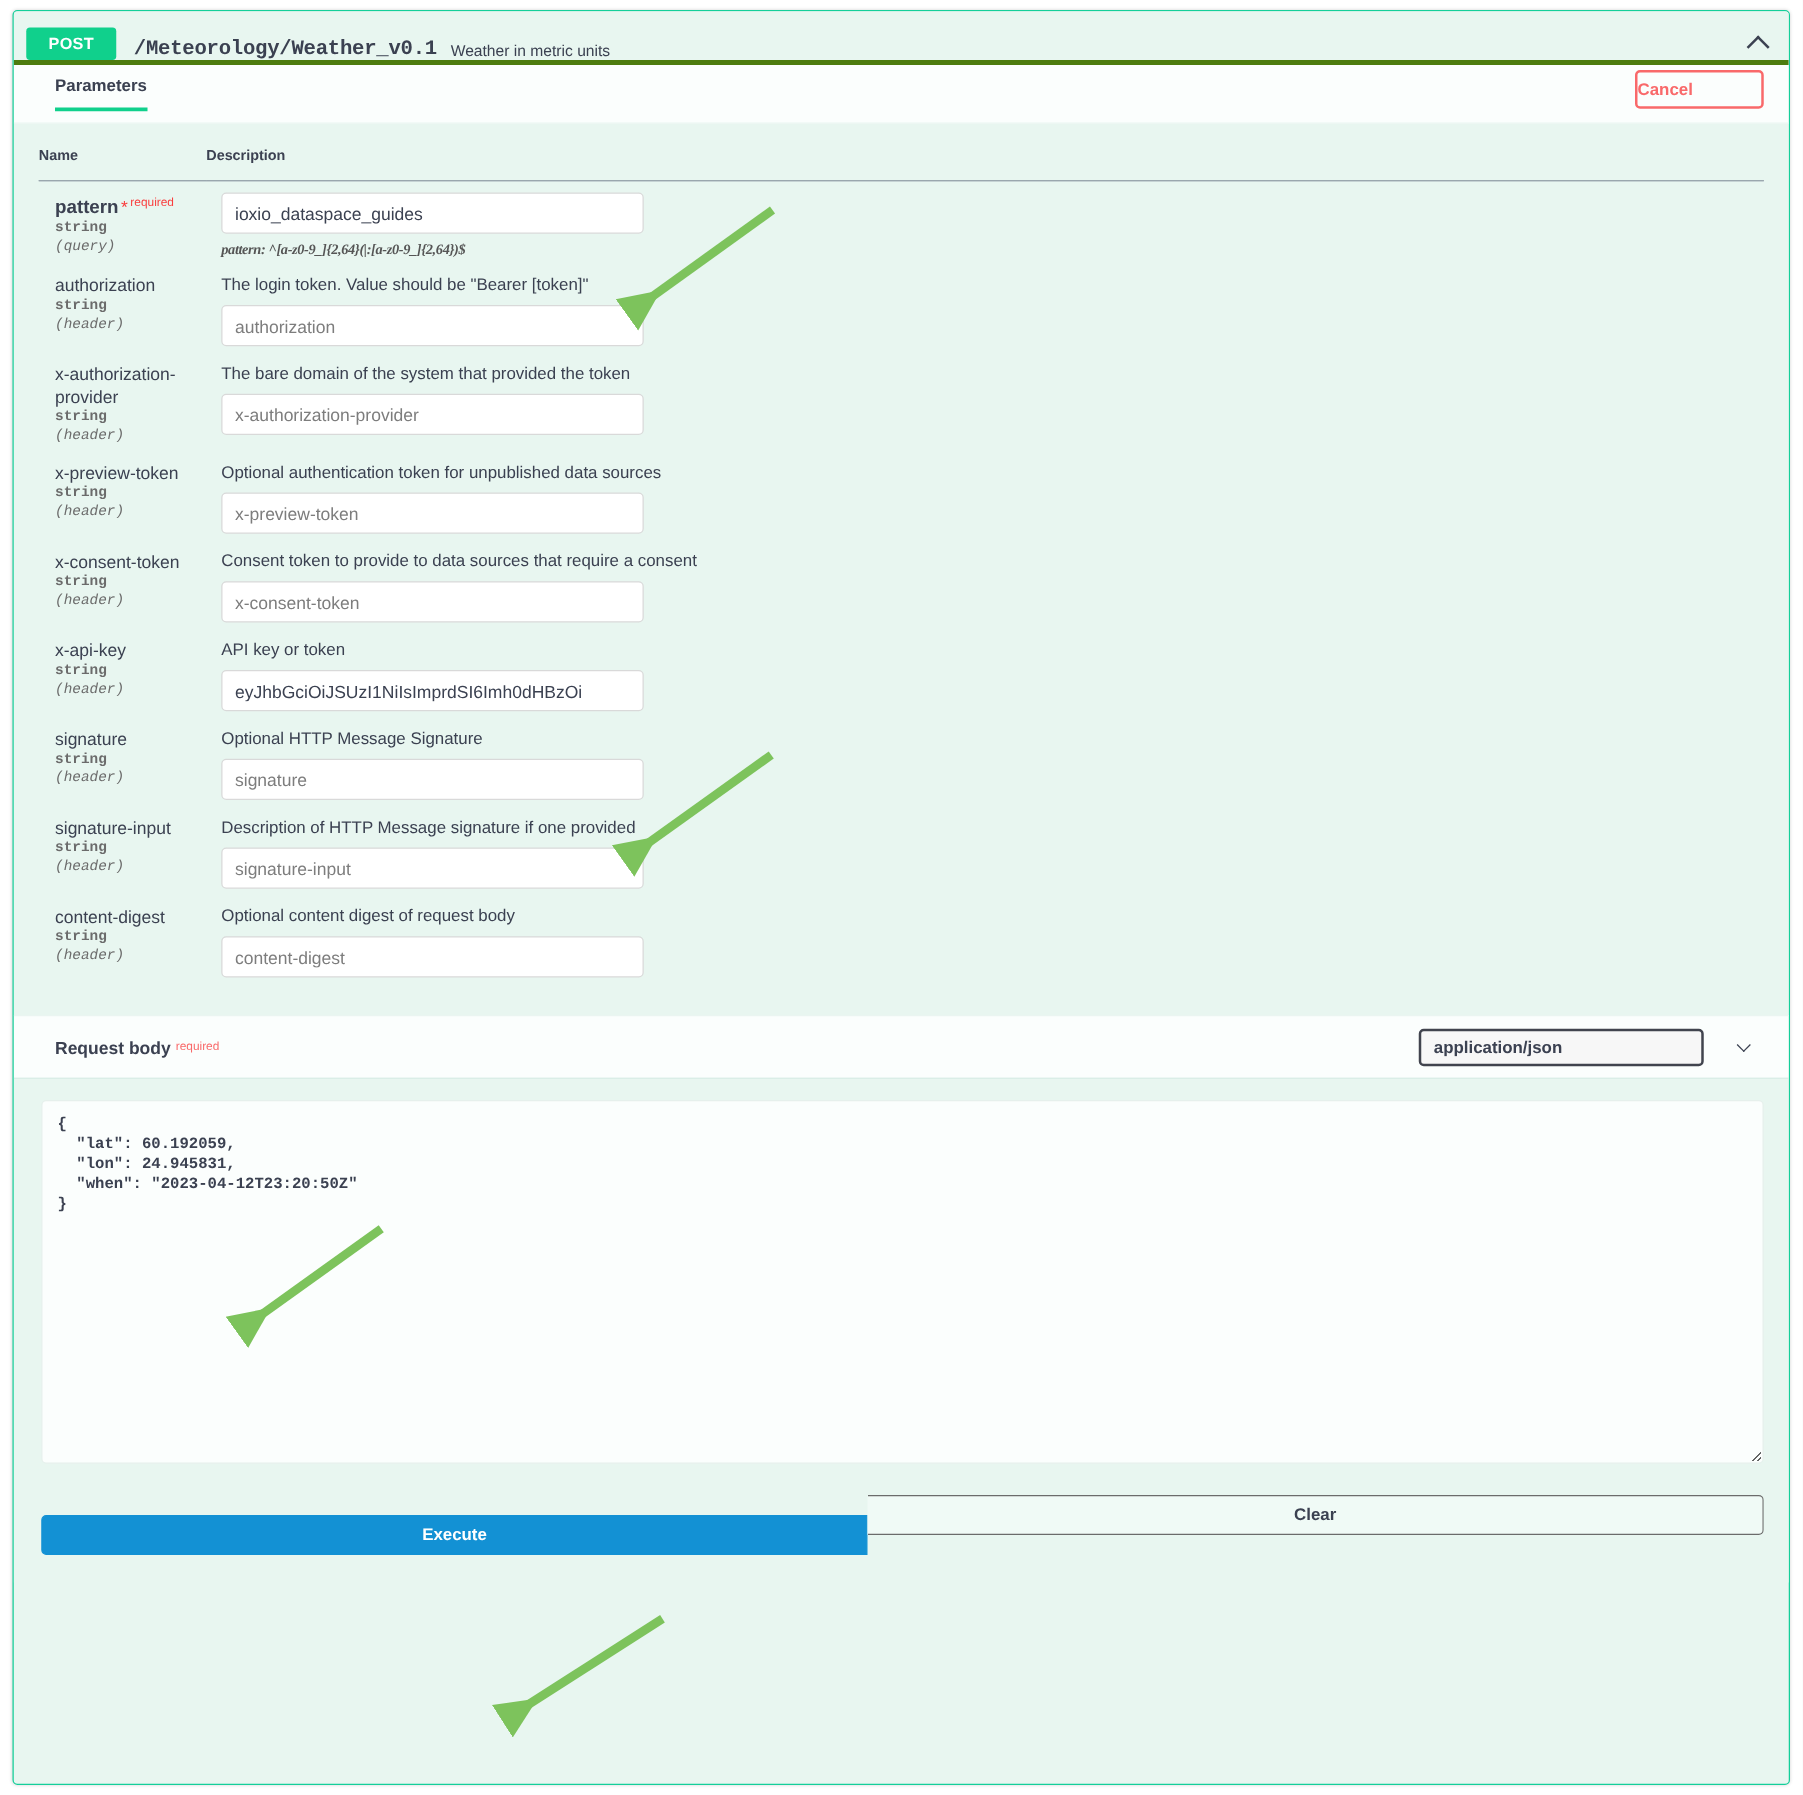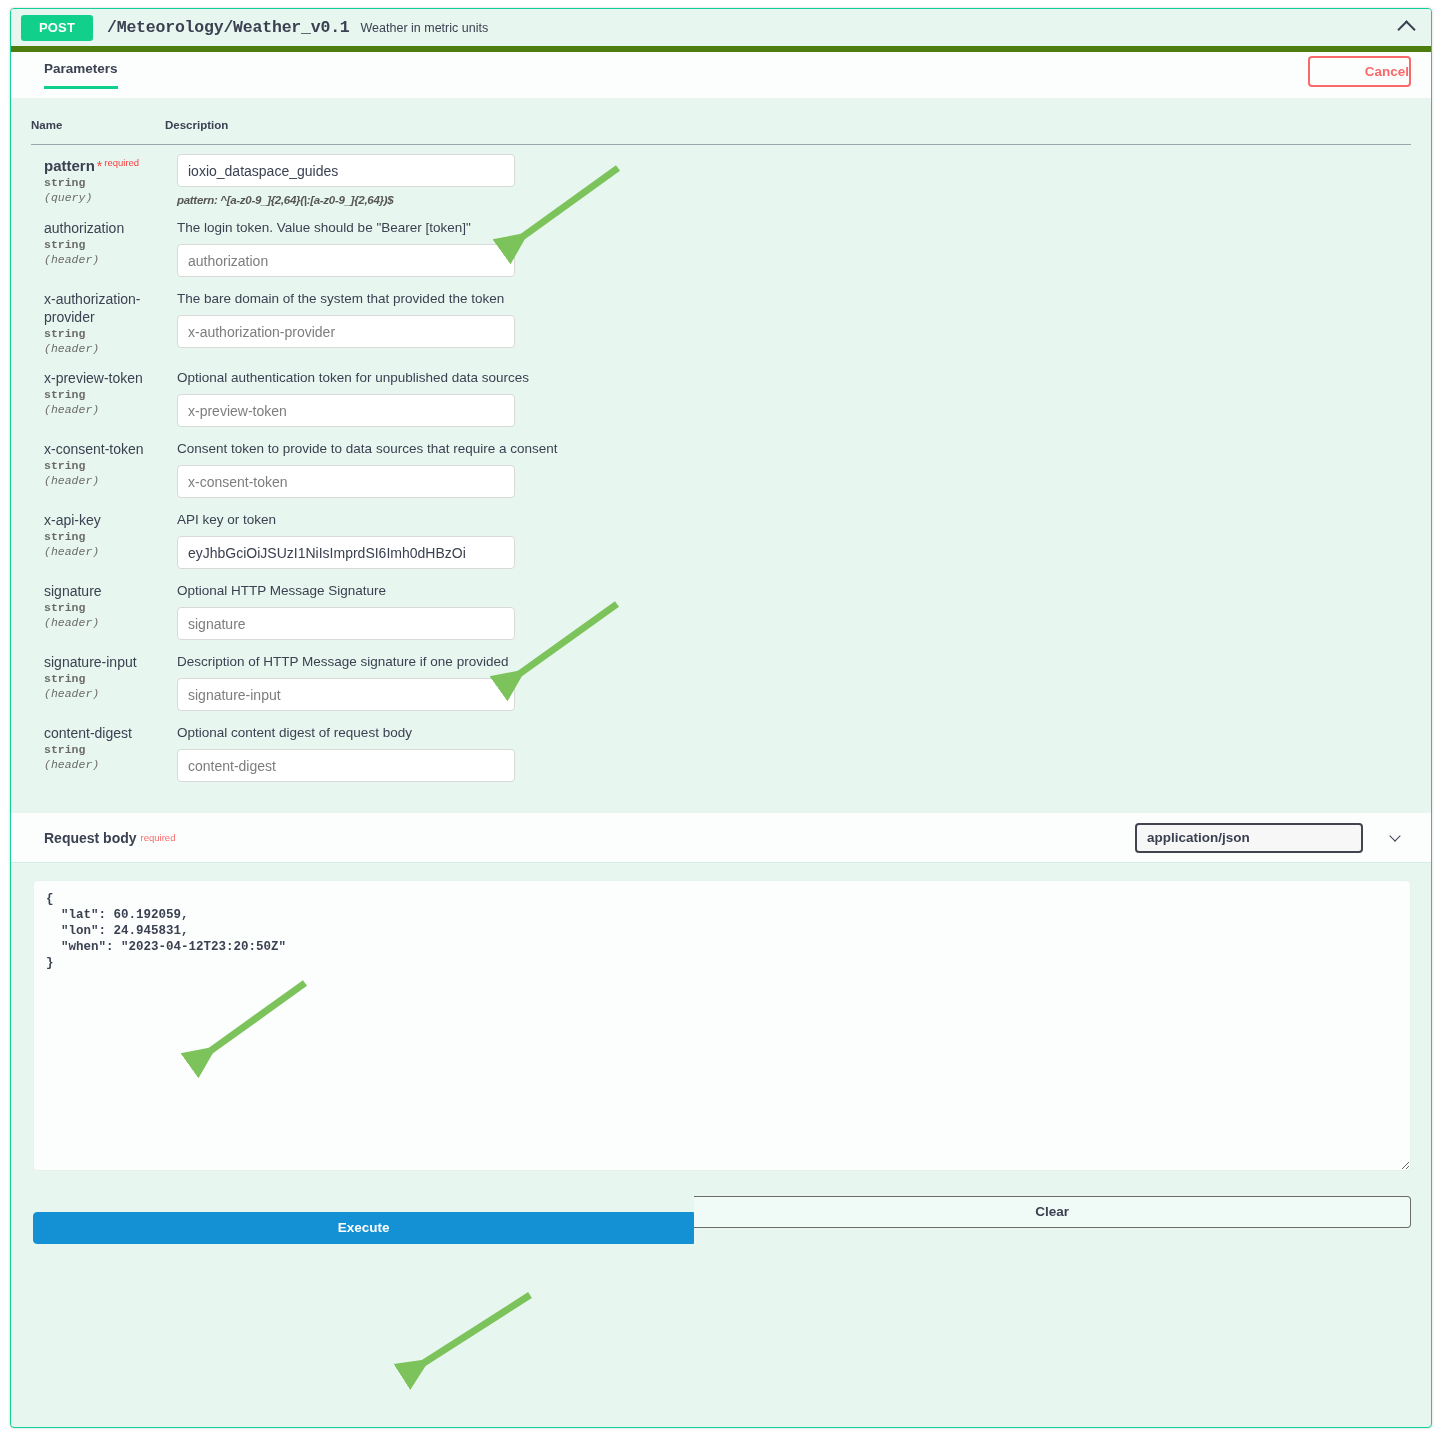--- a/index.html
+++ b/index.html
@@ -27,25 +27,25 @@
     border-radius: 4px;
     background: #e8f6f0;
     box-shadow: 0 0 3px rgba(0,0,0,0.19);
     overflow: hidden;
   }
 
   
   .op-summary {
     position: relative;
     display: flex;
-    align-items: center;
+    align-items: flex-end;
     height: 43px;
     padding: 0 12px 0 10px;
     background: #e8f6f0;
-    border-bottom: 6px solid #4d7c0f;
+    border-bottom: 4px solid #4d7c0f;
   }
   .http-verb {
     width: 72px;
     height: 26px;
     line-height: 26px;
     text-align: center;
     background: #10d08c;
     color: #ffffff;
     border-radius: 3px;
     font-size: 13px;
@@ -111,21 +111,21 @@
     border-bottom: 3px solid #10d08c;
     cursor: pointer;
   }
   .cancel-btn {
     position: absolute;
     right: 20px;
     top: 4px;
     width: 103px;
     height: 31px;
     line-height: 27px;
-    text-align: right;
+    text-align: left;
     border: 2px solid #f9696a;
     border-radius: 4px;
     background: #fbfefd;
     color: #f9696a;
     font-size: 13.5px;
     font-weight: bold;
     cursor: pointer;
   }
 
   
@@ -209,21 +209,21 @@
     border: 1px solid #d9d9d9;
     border-radius: 4px;
     background: #ffffff;
     font-size: 14px;
     font-family: "Liberation Sans", sans-serif;
     color: #3b4151;
     outline: none;
   }
   .p-input::placeholder { color: #7d7d7d; }
   .p-pattern {
-    font-family: Liberation Sans, sans-serif;
+    font-family: Liberation Serif, serif;
     font-size: 11.5px;
     font-style: italic;
     font-weight: bold;
     color: #555555;
     margin-top: 7px;
     letter-spacing: -0.3px;
   }
 
   .params-bottom-spacer { height: 26px; background: #e8f6f0; }
 

